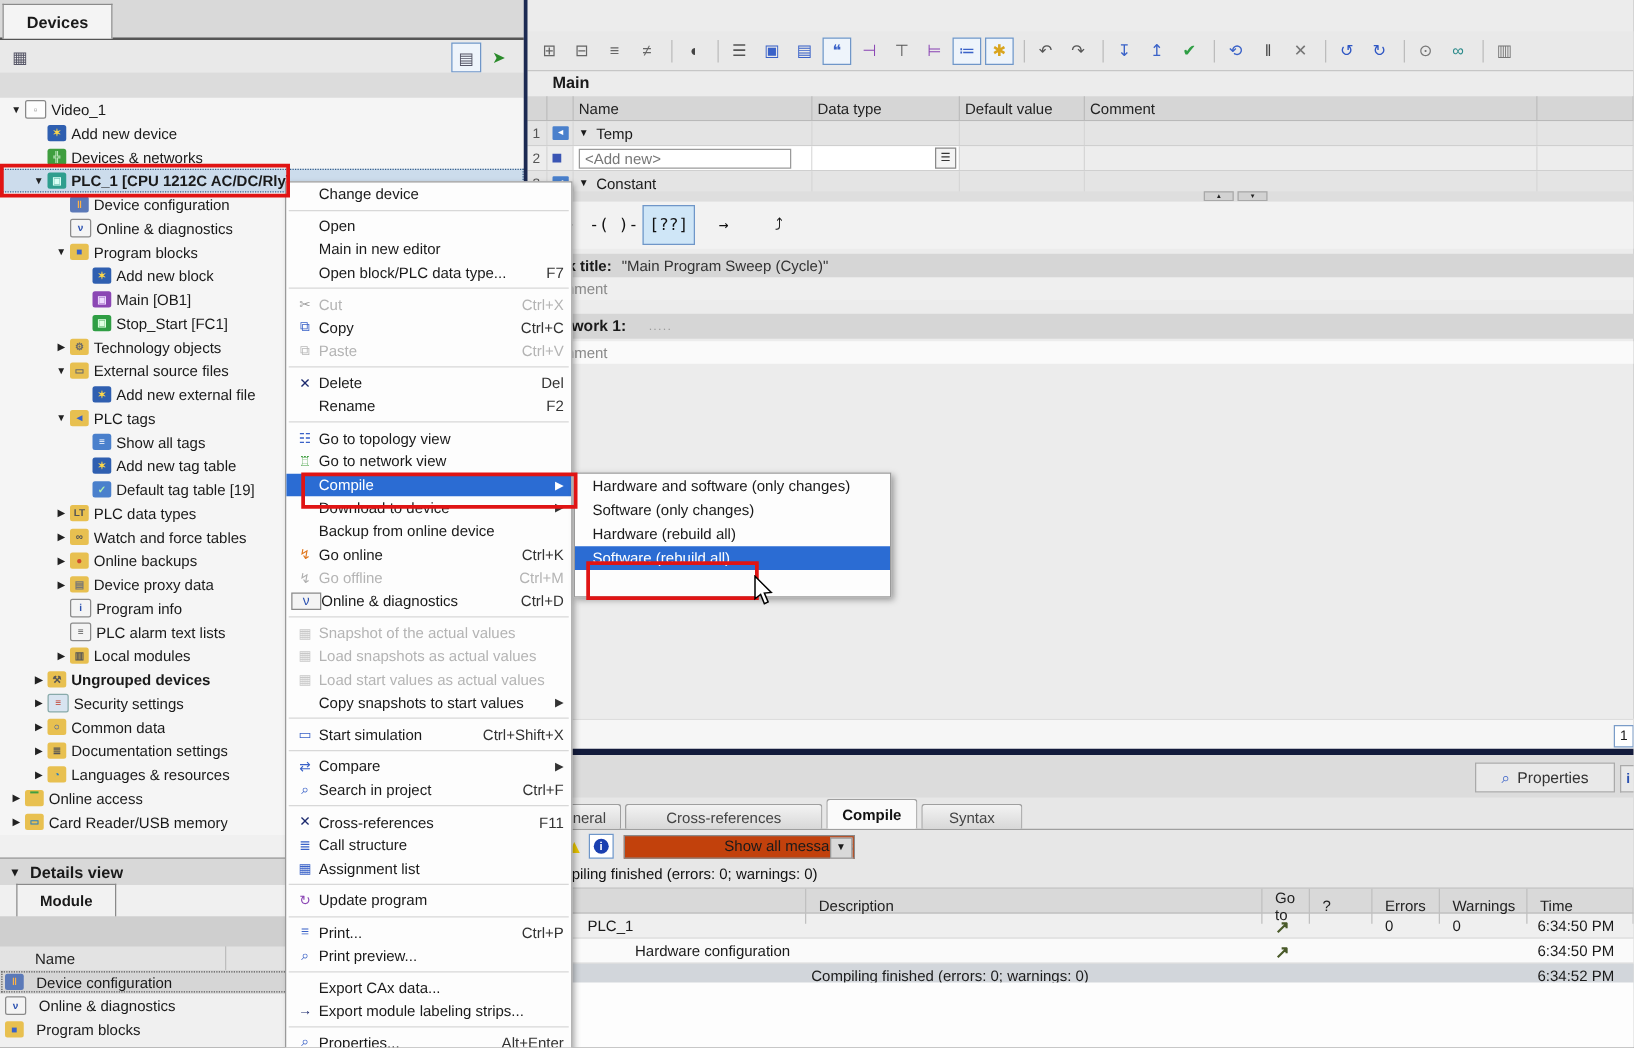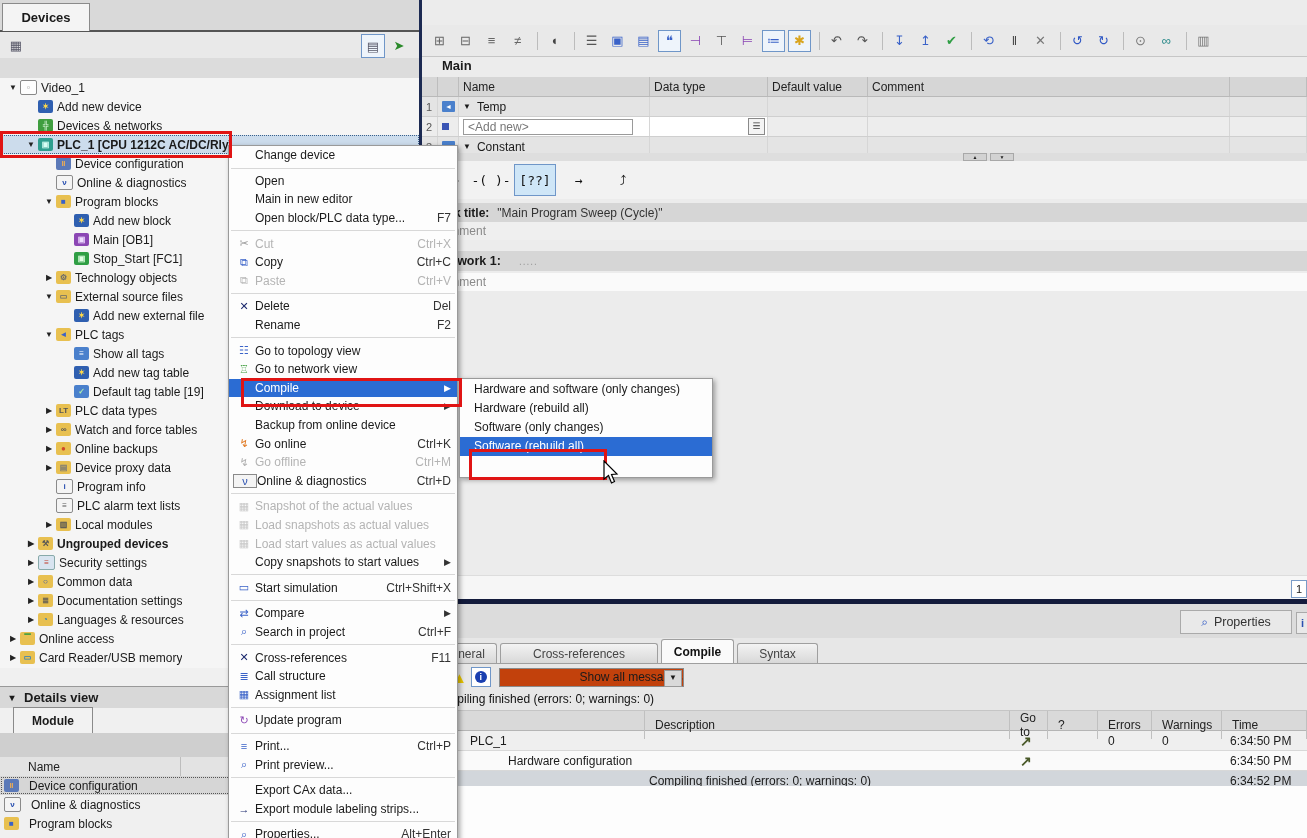--- a/index.html
+++ b/index.html
@@ -763,24 +763,24 @@
     <span class="mlabel">Properties...</span>
     <span class="mright">Alt+Enter</span>
   </div>
     </div>
 
   <div id="subMenu" class="abs">
       <div class="smi">
         <span>Hardware and software (only changes)</span>
       </div>
       <div class="smi">
+        <span>Software (only changes)</span>
+      </div>
+      <div class="smi">
         <span>Hardware (rebuild all)</span>
-      </div>
-      <div class="smi">
-        <span>Software (only changes)</span>
       </div>
       <div class="smi hl">
         <span>Software (rebuild all)</span>
       </div>
     </div>
 
   <div id="redPlc" class="redbox"></div>
   <div id="redCompile" class="redbox"></div>
   <div id="redSoftware" class="redbox"></div>
 

